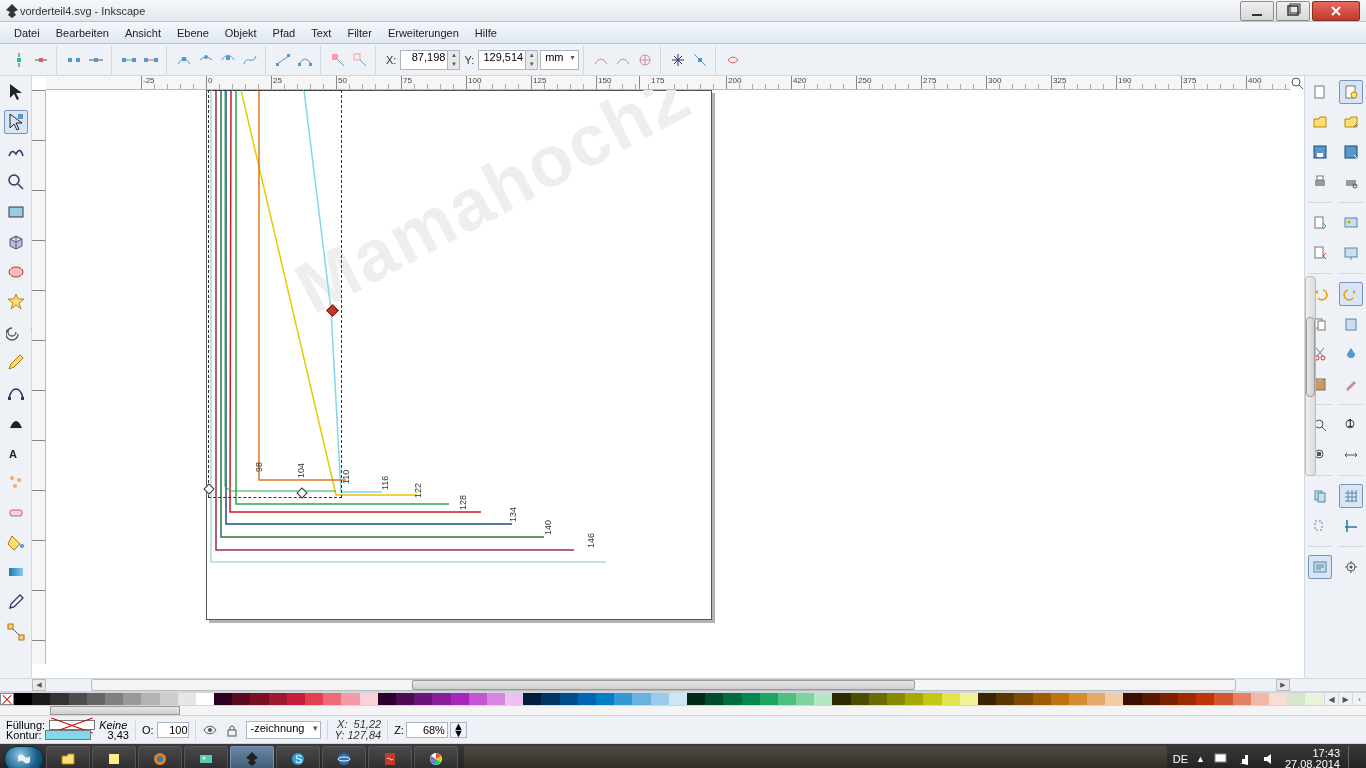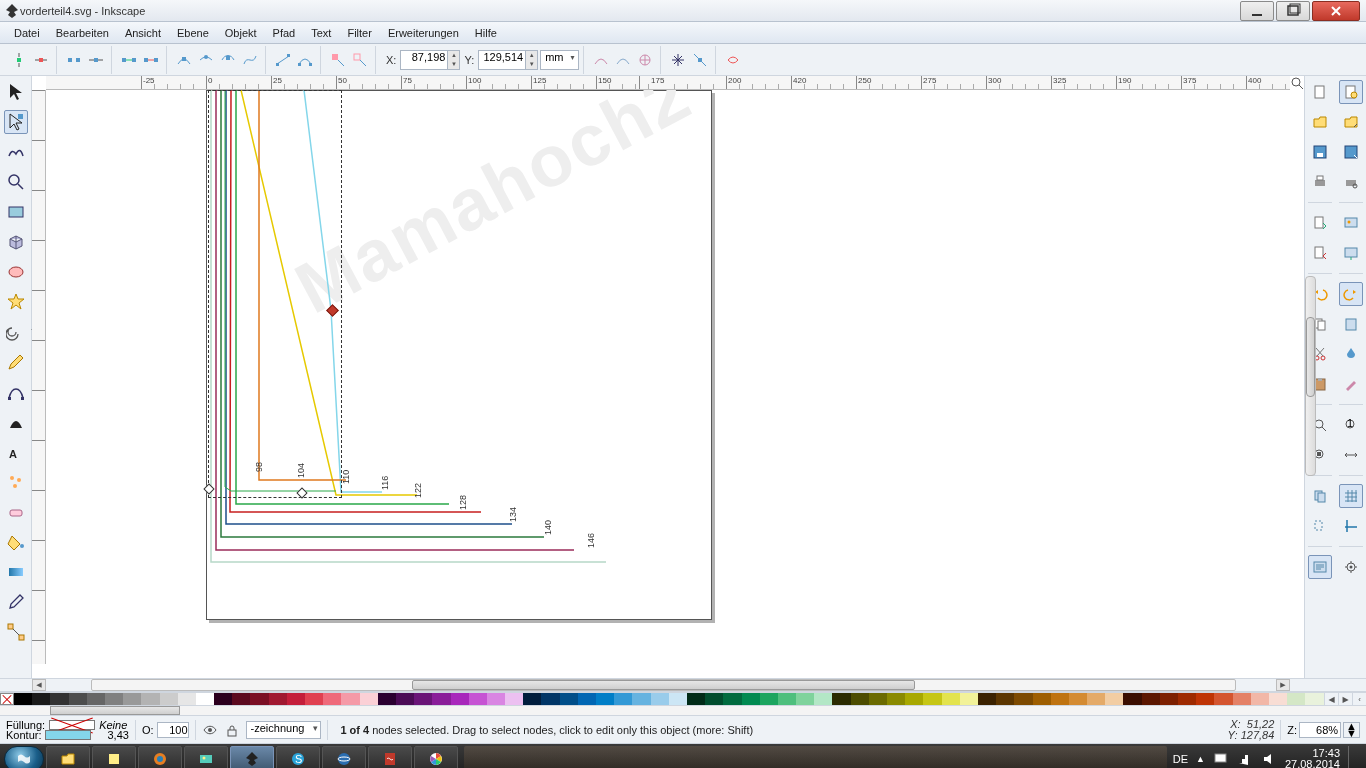--- a/index.html
+++ b/index.html
@@ -870,21 +870,20 @@
       </svg>
     </div>
   <div>
       <svg class="ic" viewBox="0 0 16 16">
         <rect x="4" y="8" width="8" height="6" fill="none" stroke="#555"></rect>
         <path d="M6 8V6a2 2 0 1 1 4 0v2" fill="none" stroke="#555"></path>
       </svg>
     </div>
   <div class="layersel"><span>-</span><span>zeichnung</span></div>
   <div class="sep"></div>
-  <div class="msg"><b>1 of 4</b> <span></span><span id="statusMsgRest">nodes selected. Drag to select nodes, click to edit only this object (more: Shift)</span></div>
   <div class="coords">
     <div><span>X:</span>&nbsp;&nbsp;<span>51,22</span></div>
     <div><span>Y:</span>&nbsp;<span>127,84</span></div>
   </div>
   <div class="sep"></div>
   <div class="zoom">
       <span>Z:</span>
       <input value="68%" style="">
       <div style="display:flex;flex-direction:column;font-size:6px;line-height:7px;border:1px solid #abb6c4">
         <span style="padding:0 2px">▲</span>

